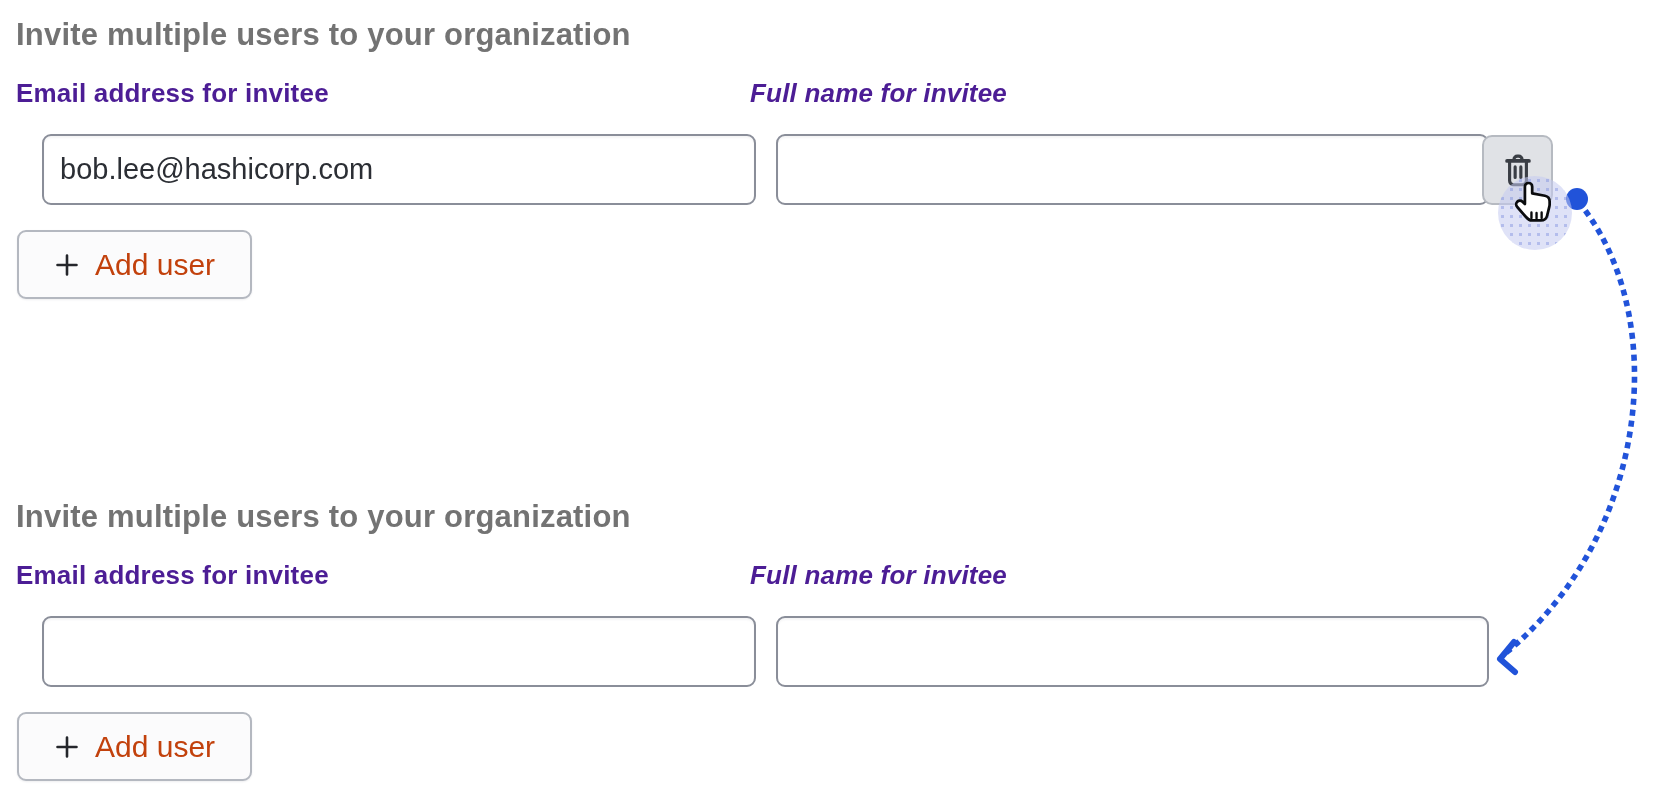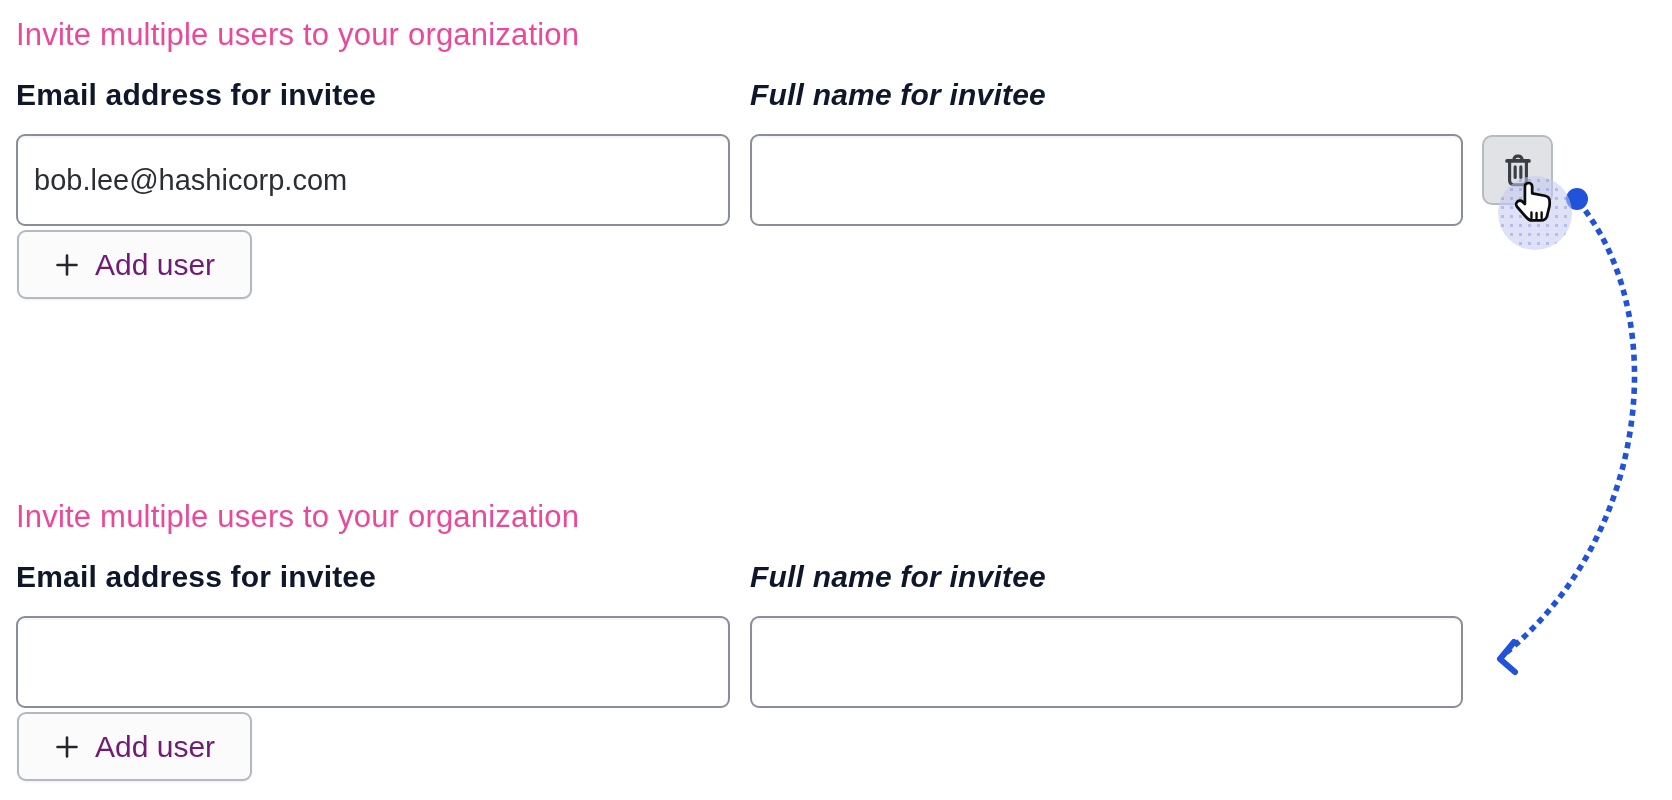--- a/index.html
+++ b/index.html
@@ -7,52 +7,53 @@
     width:1672px;height:800px;position:relative;overflow:hidden;
     background:#ffffff;
     font-family:"Liberation Sans","DejaVu Sans",sans-serif;
     -webkit-font-smoothing:antialiased;
   }
   .section{position:absolute;left:16px;width:1640px;}
   .section.s1{top:17px;}
   .section.s2{top:499px;}
   .heading{
     position:absolute;left:0;top:0;
-    font-size:31px;font-weight:400;color:#ec4899;letter-spacing:.2px;
+    font-size:31px;font-weight:700;color:#737373;letter-spacing:.2px;
     white-space:nowrap;
   }
   .field-label{
     position:absolute;top:61px;
-    font-size:30px;font-weight:700;color:#0f172a;letter-spacing:.2px;
+    font-size:26px;font-weight:700;color:#4c1d95;letter-spacing:.2px;
     white-space:nowrap;
     text-align:center;
   }
   .label-email{left:0;}
   .label-name{left:734px;font-style:italic;}
   .text-input{
-    position:absolute;top:117px;height:92px;box-sizing:border-box;
+    position:absolute;top:117px;height:71px;box-sizing:border-box;
     border:2px solid #8a8e99;border-radius:9px;background:#ffffff;
     font-family:"Liberation Sans","DejaVu Sans",sans-serif;
     font-size:29px;color:#2b2e34;padding:0 16px;outline:none;
     box-shadow:inset 0 2px 2px rgba(60,64,80,.05);
+    margin-left:26px;
   }
   .input-email{left:0;width:714px;}
   .input-name{left:734px;width:713px;}
   .delete-btn{
     position:absolute;left:1466px;top:118px;width:71px;height:70px;
     box-sizing:border-box;border:2px solid #b6bac1;border-radius:10px;
     background:#e0e2e6;display:flex;align-items:center;justify-content:center;
     padding:0;cursor:pointer;
   }
   .add-btn{
     position:absolute;left:1px;top:213px;height:69px;box-sizing:border-box;
     display:inline-flex;align-items:center;gap:15px;padding:0 35px;
     border:2px solid #b4b8c0;border-radius:9px;background:#fbfbfc;
     font-family:"Liberation Sans","DejaVu Sans",sans-serif;
-    font-size:30px;color:#701a75;cursor:pointer;
+    font-size:30px;color:#c2410c;cursor:pointer;
     box-shadow:0 1px 2px rgba(40,44,60,.08);
   }
   .annotation-layer{
     position:absolute;left:0;top:0;width:1672px;height:800px;
     pointer-events:none;z-index:4;
   }
   .click-halo{
     position:absolute;left:1498px;top:176px;width:74px;height:74px;
     border-radius:50%;z-index:5;
     background-color:rgba(196,203,240,.55);

